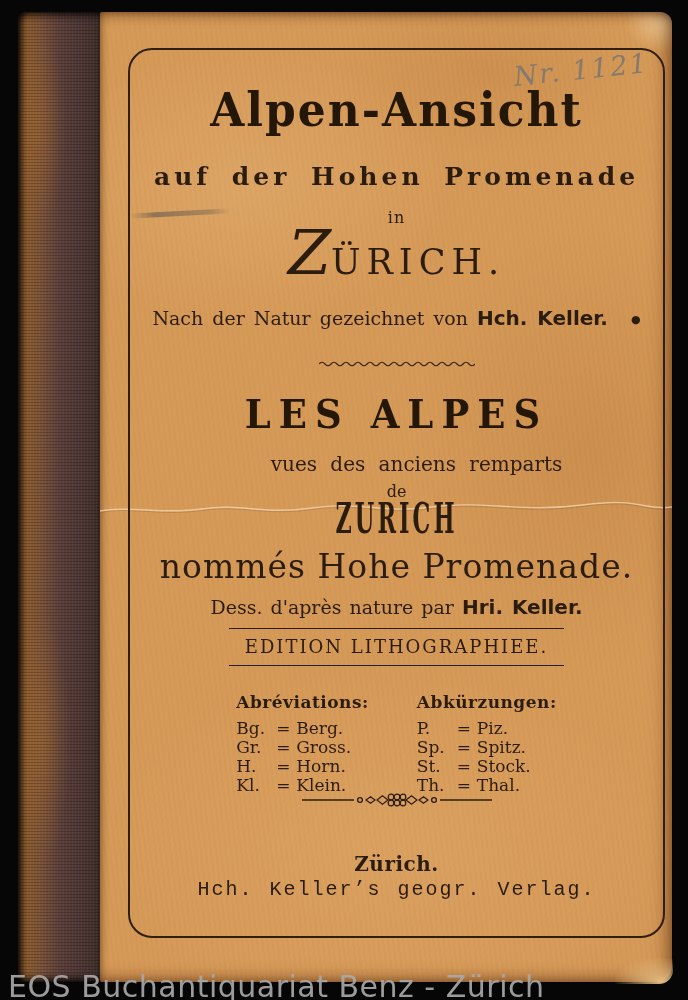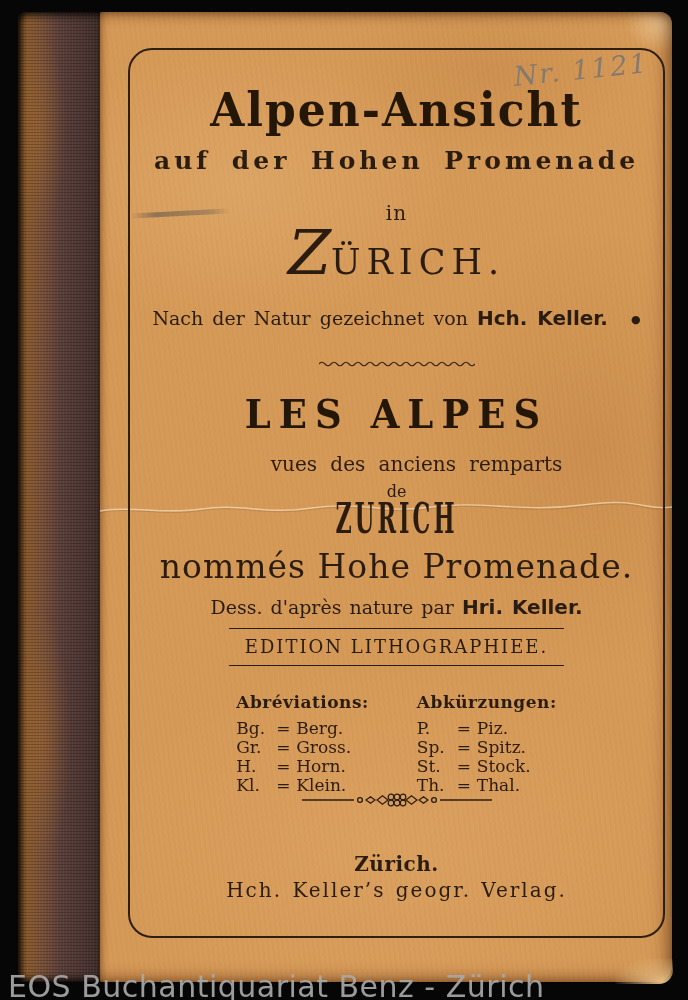--- a/index.html
+++ b/index.html
@@ -39,22 +39,22 @@
     background:radial-gradient(ellipse at 80% 90%, #e7bd82, rgba(231,189,130,0) 75%);
     border-radius:14px 2px 14px 2px;}
 
   
   .frame{position:absolute;left:28px;top:36px;width:497px;height:886px;
     border:2.5px solid #2e1f11;border-radius:24px;padding-left:36px;}
   .frame > div{position:absolute;left:0;right:0;text-align:center;}
 
   .t-german-title{top:34px;font-size:44px;font-weight:bold;letter-spacing:2px;
     color:#241708;transform:scaleY(1.06);}
-  .t-german-sub{top:96px;font-size:25px;font-weight:bold;letter-spacing:4px;word-spacing:8px;}
-  .t-in{top:151px;font-size:20px;letter-spacing:1px;}
+  .t-german-sub{top:112px;font-size:25px;font-weight:bold;letter-spacing:4px;word-spacing:8px;}
+  .t-in{top:158px;font-size:16px;letter-spacing:1px;}
   .t-city-de{top:172px;line-height:1;}
   .t-city-de .z-big{font-size:62px;font-weight:400;font-style:italic;letter-spacing:0;}
   .t-city-de .z-rest{font-size:35px;font-weight:400;letter-spacing:6px;}
   .t-credit-de{top:256px;font-size:19px;word-spacing:3px;}
   .t-credit-de .credit-name, .t-credit-fr .credit-name{
     font-family:"DejaVu Sans", sans-serif;font-weight:bold;font-size:20px;}
   .t-credit-de .credit-mark{font-size:11px;margin-left:14px;vertical-align:2px;}
 
   .wavy-div{top:303px;}
   .t-fr-title{top:342px;font-size:37px;font-weight:bold;letter-spacing:8px;
@@ -71,21 +71,21 @@
     padding:7px 16px 8px;font-size:18px;letter-spacing:2px;}
 
   .abbrevs{top:642px;display:flex;justify-content:center;gap:48px;}
   .abbr-col{text-align:left;}
   .abbr-header{font-size:17px;font-weight:bold;text-align:center;margin-bottom:7px;letter-spacing:0.5px;}
   .abbr-row{display:grid;grid-template-columns:34px 26px auto;font-size:17px;line-height:19px;}
   .abbr-row .eq{text-align:center;}
 
   .ornament{top:742px;}
   .imprint-city{top:802px;font-size:20px;font-weight:bold;letter-spacing:0.5px;}
-  .imprint-pub{top:828px;font-size:20px;letter-spacing:2px;word-spacing:2px;}
+  .imprint-pub{top:828px;font-size:20px;letter-spacing:2px;word-spacing:2px;font-family:Liberation Mono, monospace;}
 
   
   .crease{position:absolute;left:0;top:482px;width:572px;height:32px;pointer-events:none;}
   .smudge{position:absolute;left:147px;top:161px;width:100px;height:5px;
     background:linear-gradient(90deg, transparent, rgba(85,80,74,0.55) 25%, rgba(85,80,74,0.35) 80%, transparent);
     filter:blur(0.6px);transform:rotate(-3deg);border-radius:3px;}
   .handwritten{position:absolute;left:356px;top:42px;width:250px;
     font-style:italic;font-size:27px;color:#857a6d;transform:rotate(-6deg);
     letter-spacing:2px;text-align:center;}
 

